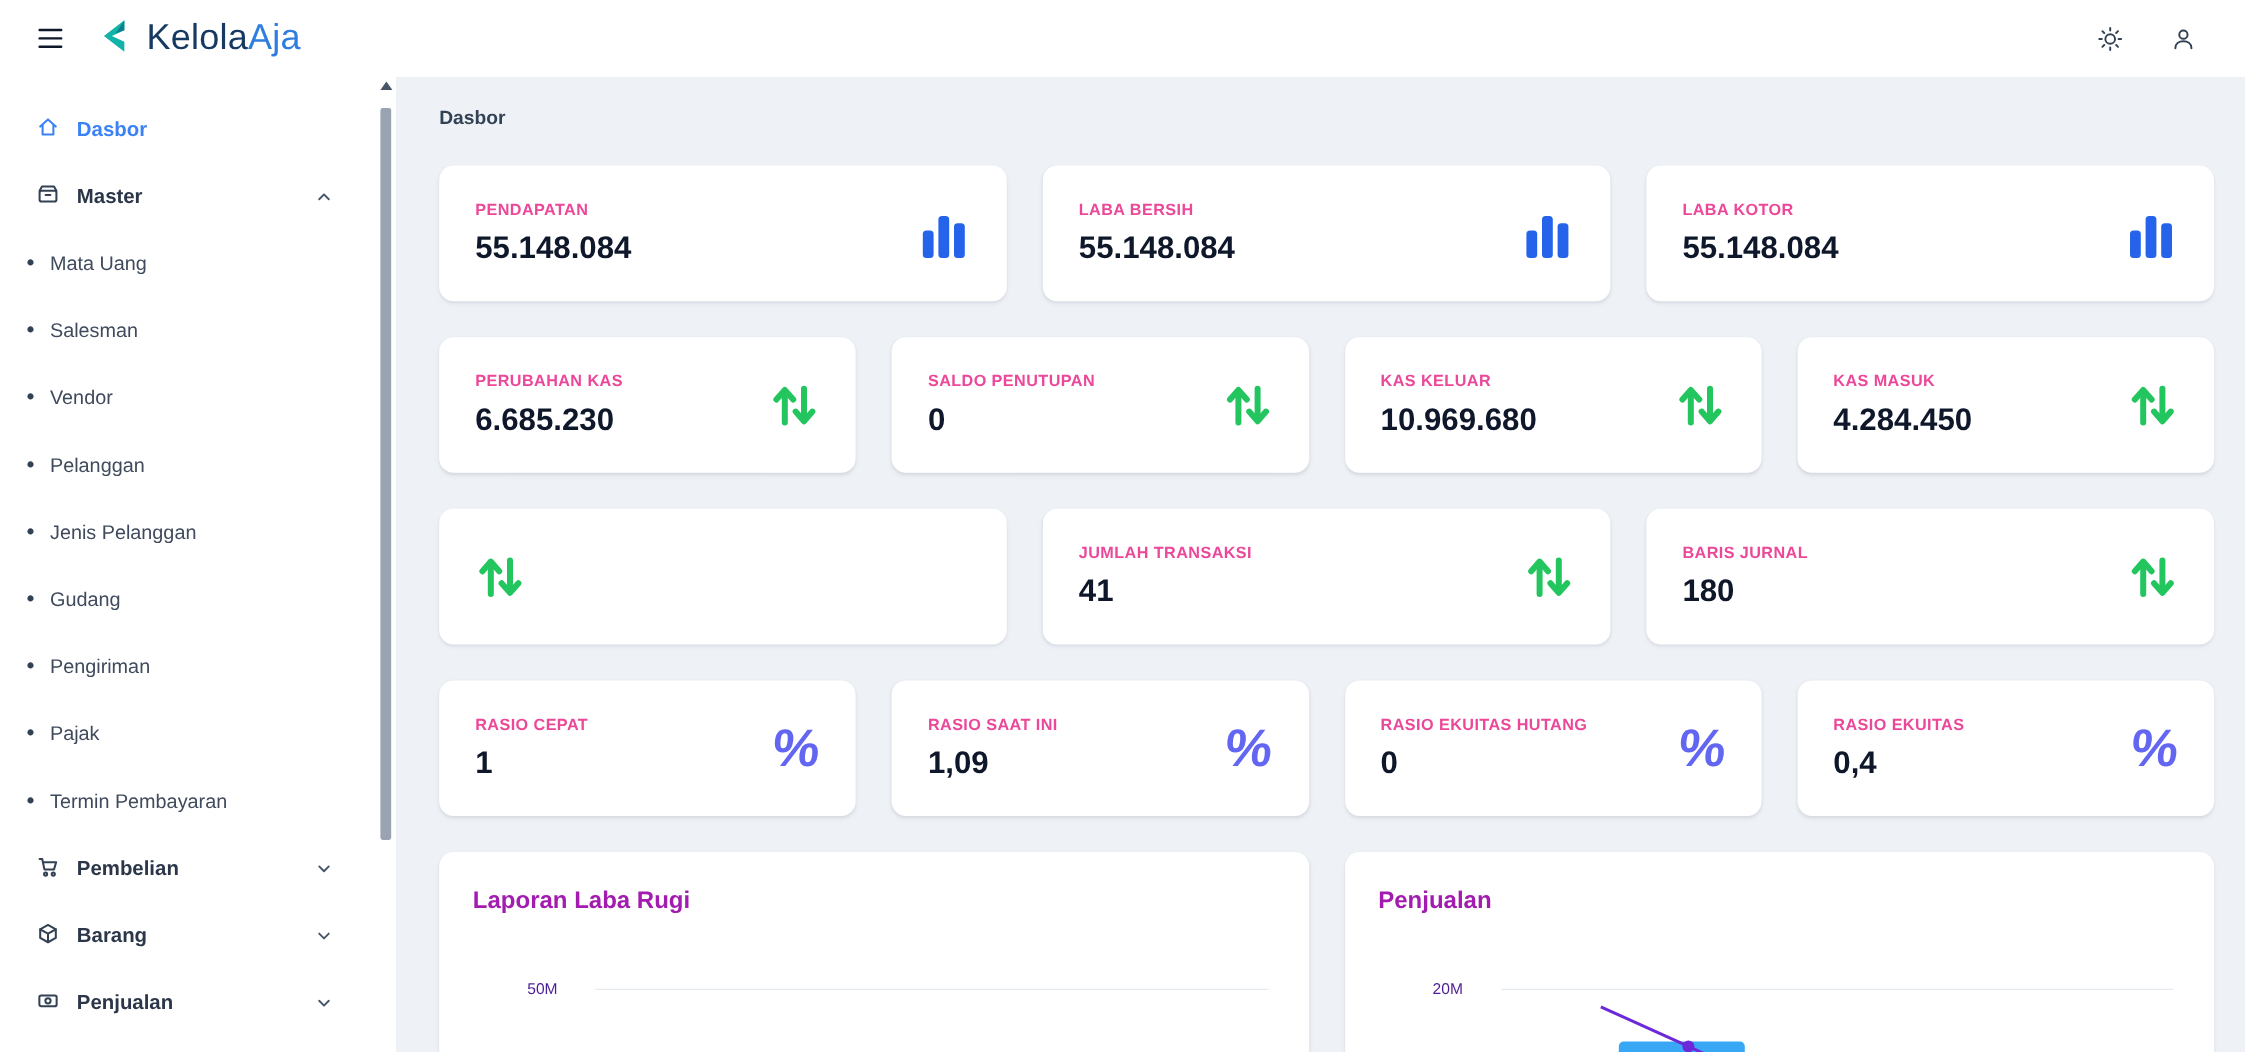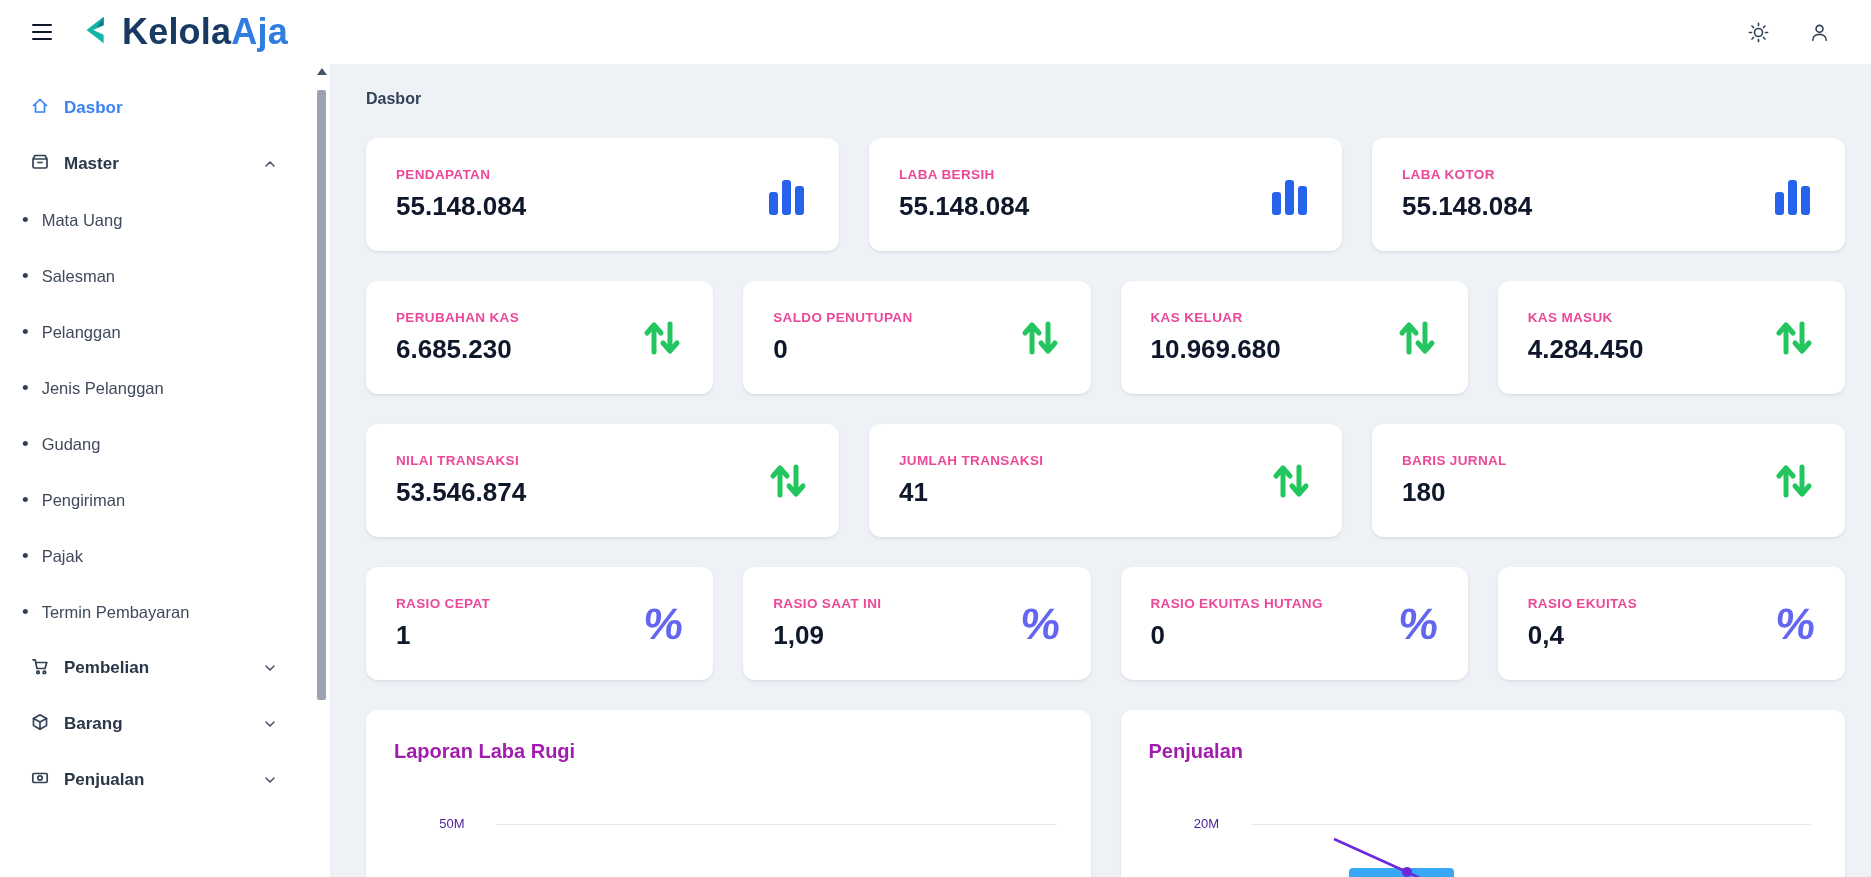--- a/index.html
+++ b/index.html
@@ -4,21 +4,21 @@
 <style>
   * { margin:0; padding:0; box-sizing:border-box; }
   html,body { width:1871px; height:877px; overflow:hidden; background:#eef2f7;
               font-family:"Liberation Sans", sans-serif; }
 
   
   .topbar { position:relative; height:64px; background:#ffffff; display:flex;
             align-items:center; padding:0 40px 0 30px; z-index:5; }
   .hamburger { background:none; border:none; cursor:pointer; display:flex; align-items:center; }
   .logo { display:flex; align-items:center; gap:8px; margin-left:26px; cursor:pointer; }
-  .logo-text { font-size:36px; font-weight:700; letter-spacing:.2px; }
+  .logo-text { font-size:30px; font-weight:400; letter-spacing:.2px; }
   .logo-text .p1 { color:#173a63; }
   .logo-text .p2 { color:#2e7de0; }
   .topbar-right { margin-left:auto; display:flex; align-items:center; gap:38px; }
   .icon-btn { background:none; border:none; cursor:pointer; display:flex; align-items:center; }
 
   
   .shell { display:flex; height:813px; }
 
   
   .sidebar { width:330px; background:#ffffff; position:relative; flex-shrink:0; }
@@ -129,20 +129,23 @@
         </span>
       </div>
 
       <div class="sub-item">
           <span>Mata Uang</span>
         </div>
       <div class="sub-item">
           <span>Salesman</span>
         </div>
       <div class="sub-item">
+          <span>Vendor</span>
+        </div>
+      <div class="sub-item">
           <span>Pelanggan</span>
         </div>
       <div class="sub-item">
           <span>Jenis Pelanggan</span>
         </div>
       <div class="sub-item">
           <span>Gudang</span>
         </div>
       <div class="sub-item">
           <span>Pengiriman</span>
@@ -306,24 +309,20 @@
               <path d="M6 17 L13 9 L20 17"></path>
               <path d="M29 8 V34"></path>
               <path d="M22 27 L29 35 L36 27"></path>
             </svg>
         </div>
       </div>
     </div>
 
     <div class="grid12">
       <div class="card stat span4">
-        <div>
-            <div class="stat-label">NILAI TRANSAKSI</div>
-             <div class="stat-value">53.546.874</div>
-          </div>
         <div class="stat-icon">
           <svg width="42" height="44" viewBox="0 0 42 44" fill="none" stroke="#22c55e" stroke-width="5" stroke-linecap="round" stroke-linejoin="round">
               <path d="M13 36 V10"></path>
               <path d="M6 17 L13 9 L20 17"></path>
               <path d="M29 8 V34"></path>
               <path d="M22 27 L29 35 L36 27"></path>
             </svg>
         </div>
       </div>
       <div class="card stat span4">

